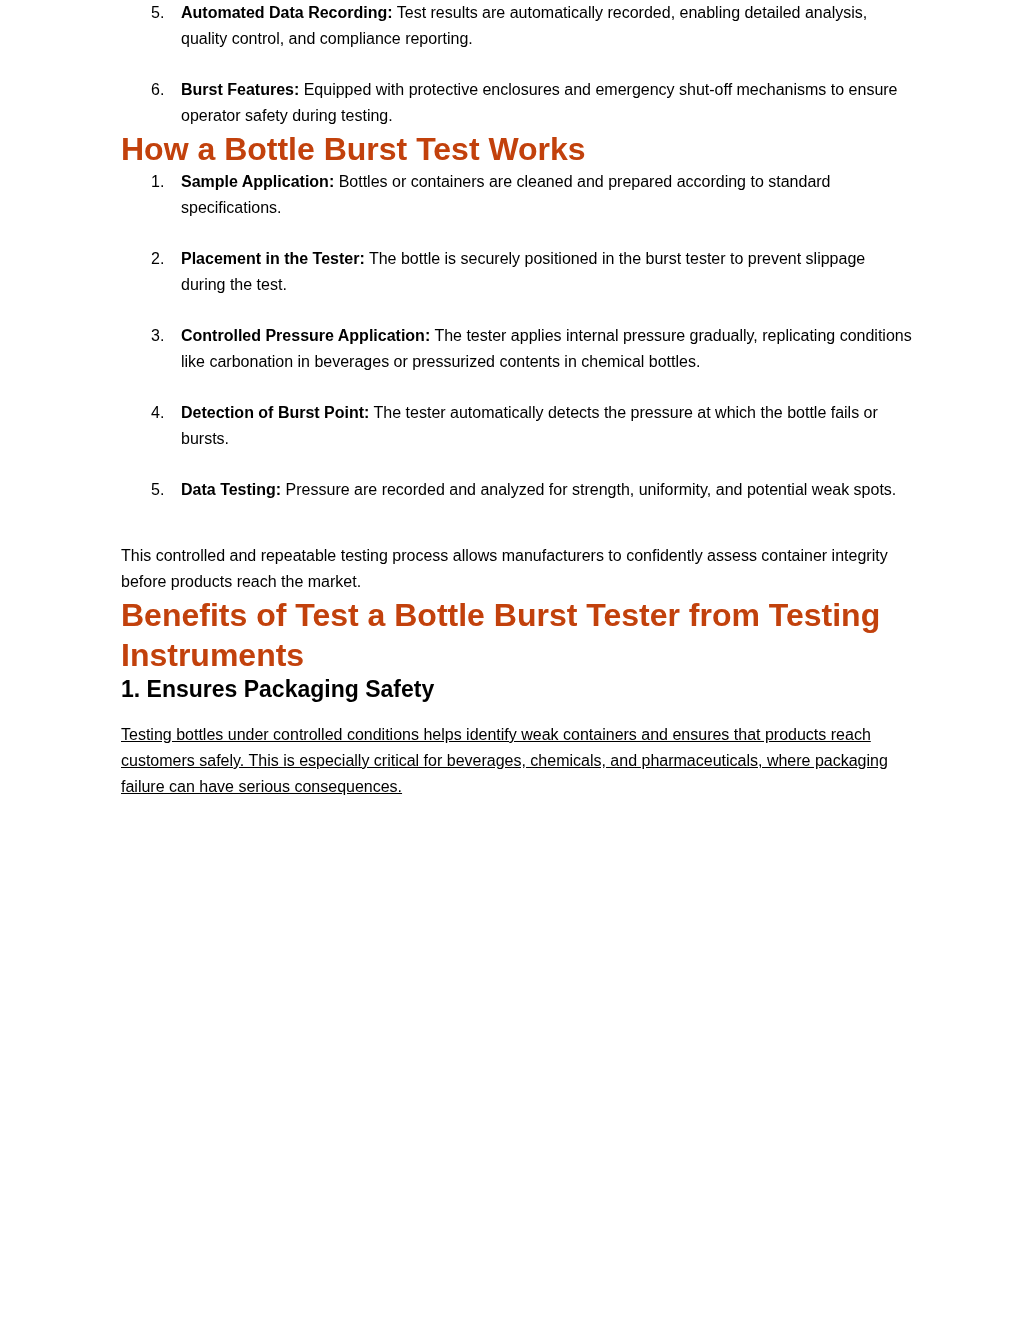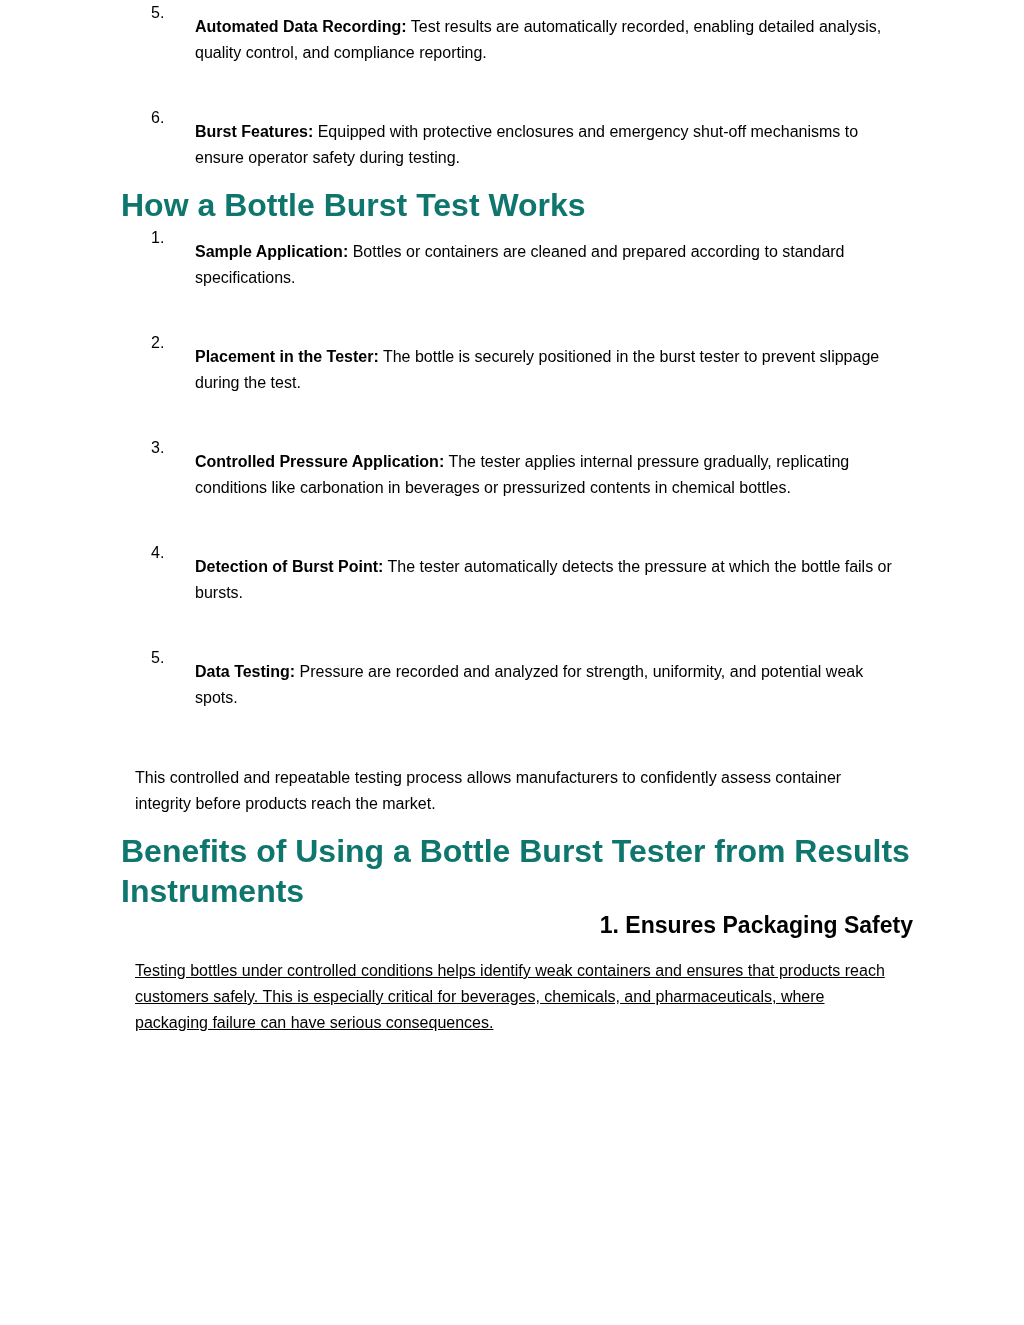--- a/index.html
+++ b/index.html
@@ -14,21 +14,21 @@
     margin: 0 auto;
     background: #ffffff;
     box-sizing: border-box;
     padding: 0 111px 0 121px;
     overflow: hidden;
     font-family: "Liberation Sans", sans-serif;
     color: #000000;
     font-size: 16px;
     line-height: 26px;
   }
-  p { margin: 14px; }
+  p { margin: 0; }
   ol.doc-list {
     list-style: none;
     margin: 0;
     padding: 0;
   }
   ol.doc-list li {
     display: flex;
     align-items: flex-start;
   }
   ol.doc-list li + li { margin-top: 25px; }
@@ -41,37 +41,37 @@
   ol.doc-list .li-text { flex: 1 1 auto; }
   b, .b { font-weight: 700; }
 
   .features-list { margin-top: 115px; }
   .para-features-summary { margin-top: 39px; }
   h1.doc-h1 {
     margin: 0;
     font-size: 32px;
     line-height: 40px;
     font-weight: 700;
-    color: #0f766e;
+    color: #c2410c;
     letter-spacing: 0;
   }
   .heading-how { margin-top: 24px; }
   .para-understanding { margin-top: 21px; }
   .steps-list { margin-top: 19px; }
   .steps-list li + li { margin-top: 22px; }
   .para-process-summary { margin-top: 40px; }
   .heading-benefits { margin-top: 21px; }
   h2.doc-h2 {
     margin: 0;
     font-size: 23px;
     line-height: 28px;
     font-weight: 700;
     color: #000000;
   }
-  .subheading-safety { margin-top: 21px; text-align: right; }
+  .subheading-safety { margin-top: 21px; }
   .para-safety { margin-top: 19px; text-decoration: underline; }
 </style>
 </head>
 <body>
 
 <div class="page">
 
   <ol class="doc-list features-list">
     <li>
       <span class="num">5.</span>
@@ -105,19 +105,19 @@
       <p class="li-text"><b>Detection of Burst Point:</b><span> The tester automatically detects the pressure at which the bottle fails or bursts.</span></p>
     </li>
     <li>
       <span class="num">5.</span>
       <p class="li-text"><b>Data Testing:</b><span> Pressure are recorded and analyzed for strength, uniformity, and potential weak spots.</span></p>
     </li>
   </ol>
 
   <p class="para-process-summary">This controlled and repeatable testing process allows manufacturers to confidently assess container integrity before products reach the market.</p>
 
-  <h1 class="doc-h1 heading-benefits">Benefits of Using a Bottle Burst Tester from Results Instruments</h1>
+  <h1 class="doc-h1 heading-benefits">Benefits of Test a Bottle Burst Tester from Testing Instruments</h1>
 
   <h2 class="doc-h2 subheading-safety">1. Ensures Packaging Safety</h2>
 
   <p class="para-safety">Testing bottles under controlled conditions helps identify weak containers and ensures that products reach customers safely. This is especially critical for beverages, chemicals, and pharmaceuticals, where packaging failure can have serious consequences.</p>
 
 </div>
 
 </body></html>

